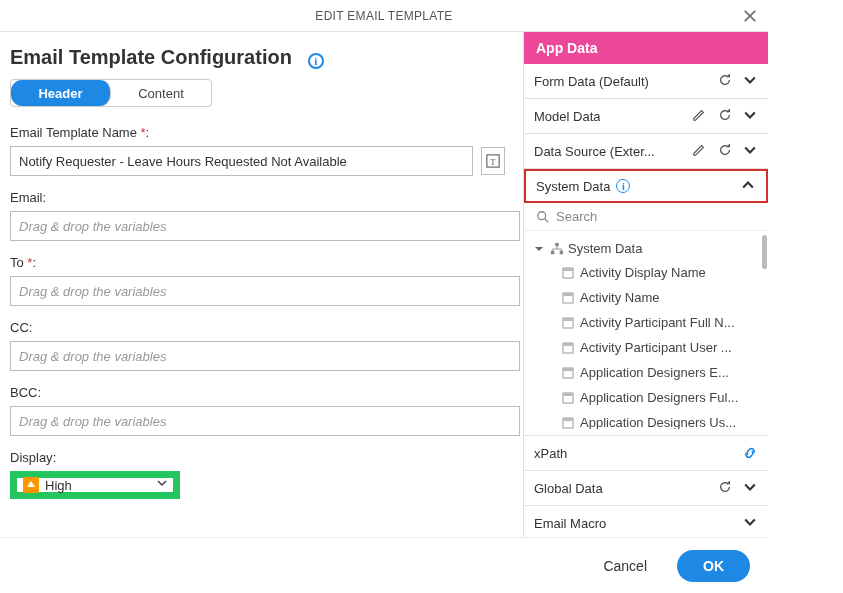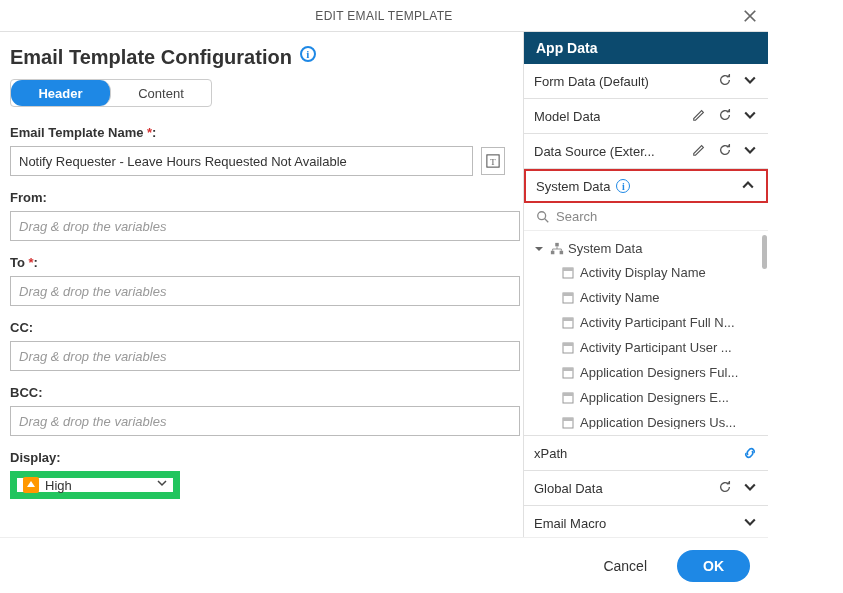--- a/index.html
+++ b/index.html
@@ -29,41 +29,41 @@
   color: #666; cursor: pointer;
 }
 .body { flex: 1; display: flex; overflow: hidden; }
 .left {
   flex: 1;
   padding: 14px 18px 0 10px;
   overflow: hidden;
 }
 .section-title {
   font-size: 20px; font-weight: 600; color: #333;
-  display: flex; align-items: flex-start; gap: 8px;
+  display: flex; align-items: flex-end; gap: 16px;
   margin-bottom: 10px;
 }
 .info-icon {
   width: 16px; height: 16px; border-radius: 50%;
   border: 2px solid #1e88e5; color: #1e88e5;
   display: inline-flex; align-items: center; justify-content: center;
   font-size: 11px; font-weight: bold; font-family: Georgia, serif;
 }
 .tabs {
   display: inline-flex; border: 1px solid #ccc; border-radius: 4px;
   overflow: hidden; height: 28px; margin-bottom: 18px;
 }
 .tab {
   width: 100px; display: flex; align-items: center; justify-content: center;
   font-size: 13px; cursor: pointer; background: #fff; color: #444; border-radius: 11px;
 }
 .tab.active { background: #1e88e5; color: #fff; font-weight: 600; }
 .tab:not(:last-child) { border-right: 1px solid #ccc; }
 .field { margin-bottom: 14px; }
-.field-label { font-size: 13px; font-weight: 700; color: #333; margin-bottom: 6px; display: block; }
+.field-label { font-size: 13px; font-weight: 400; color: #333; margin-bottom: 6px; display: block; }
 .req { color: #d32f2f; }
 .field-row { display: flex; align-items: center; gap: 8px; }
 .input-text {
   border: 1px solid #bbb; height: 30px; padding: 0 8px;
   font-size: 13px; color: #333; width: 555px;
 }
 .input-text::placeholder { color: #999; font-style: italic; }
 .drop-input { width: 510px; font-style: italic; color: #14532d; }
 .icon-btn {
   width: 28px; height: 28px; border: 1px solid #bbb;
@@ -84,21 +84,21 @@
 .prio-icon svg { width: 10px; height: 10px; fill: #fff; }
 .caret-down { color: #444; }
 
 .right {
   width: 245px;
   border-left: 1px solid #e0e0e0;
   display: flex; flex-direction: column;
   overflow: hidden;
 }
 .right-header {
-  background: #0c4a6e; color: #fff; font-weight: bold;
+  background: #ec4899; color: #fff; font-weight: bold;
   font-size: 14px; padding: 8px 12px; height: 34px;
   display: flex; align-items: center;
 }
 .accordion-item {
   border-bottom: 1px solid #e0e0e0;
   background: #fff;
 }
 .accordion-header {
   display: flex; align-items: center; justify-content: space-between;
   padding: 8px 10px; height: 34px; cursor: pointer;
@@ -183,21 +183,21 @@
           <span class="icon-btn">
             <svg viewBox="0 0 16 16" width="14" height="14">
                 <rect x="1" y="1" width="14" height="14" fill="none" stroke="#555" stroke-width="1.2"></rect>
                 <text x="8" y="12" text-anchor="middle" font-size="10" fill="#555" font-family="serif">T</text>
               </svg>
           </span>
         </div>
       </div>
 
       <div class="field">
-        <label class="field-label"><span>From</span>:</label>
+        <label class="field-label"><span>Email</span>:</label>
         <input class="input-text drop-input" type="text" placeholder="Drag &amp; drop the variables" style="">
       </div>
 
       <div class="field">
         <label class="field-label"><span>To</span> <span class="req">*</span>:</label>
         <input class="input-text drop-input" type="text" placeholder="Drag &amp; drop the variables" style="">
       </div>
 
       <div class="field">
         <label class="field-label"><span>CC</span>:</label>
@@ -378,30 +378,30 @@
                   </span>
                   <span class="tree-leaf-label">Activity Participant User ...</span>
                 </div>
                 <div class="tree-leaf">
                   <span class="leaf-icon">
                     <svg viewBox="0 0 12 12" width="12" height="12">
                       <rect x="1" y="1" width="10" height="10" fill="none" stroke="#999" stroke-width="1"></rect>
                       <rect x="1" y="1" width="10" height="3" fill="#bbb"></rect>
                     </svg>
                   </span>
+                  <span class="tree-leaf-label">Application Designers E...</span>
+                </div>
+                <div class="tree-leaf">
+                  <span class="leaf-icon">
+                    <svg viewBox="0 0 12 12" width="12" height="12">
+                      <rect x="1" y="1" width="10" height="10" fill="none" stroke="#999" stroke-width="1"></rect>
+                      <rect x="1" y="1" width="10" height="3" fill="#bbb"></rect>
+                    </svg>
+                  </span>
                   <span class="tree-leaf-label">Application Designers Ful...</span>
-                </div>
-                <div class="tree-leaf">
-                  <span class="leaf-icon">
-                    <svg viewBox="0 0 12 12" width="12" height="12">
-                      <rect x="1" y="1" width="10" height="10" fill="none" stroke="#999" stroke-width="1"></rect>
-                      <rect x="1" y="1" width="10" height="3" fill="#bbb"></rect>
-                    </svg>
-                  </span>
-                  <span class="tree-leaf-label">Application Designers E...</span>
                 </div>
                 <div class="tree-leaf">
                   <span class="leaf-icon">
                     <svg viewBox="0 0 12 12" width="12" height="12">
                       <rect x="1" y="1" width="10" height="10" fill="none" stroke="#999" stroke-width="1"></rect>
                       <rect x="1" y="1" width="10" height="3" fill="#bbb"></rect>
                     </svg>
                   </span>
                   <span class="tree-leaf-label">Application Designers Us...</span>
                 </div>

